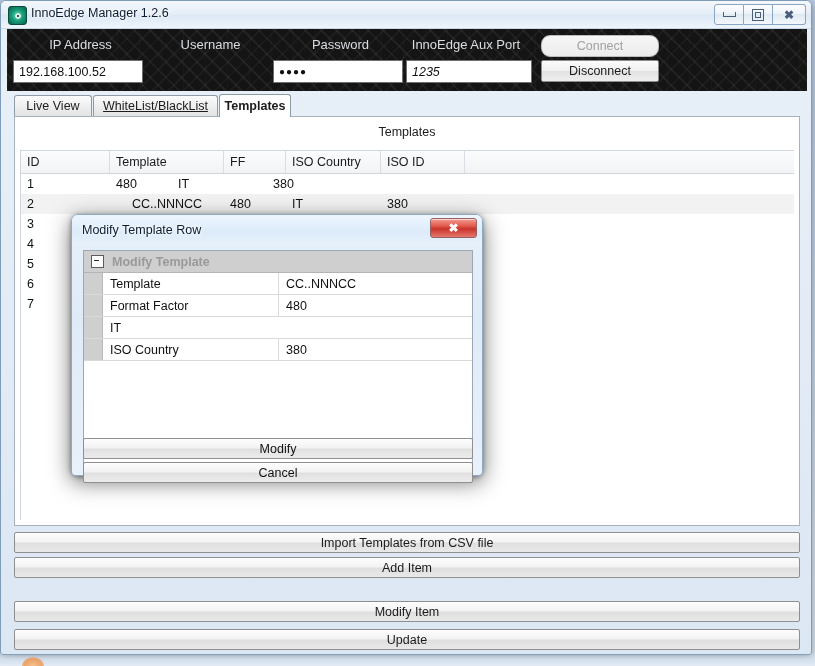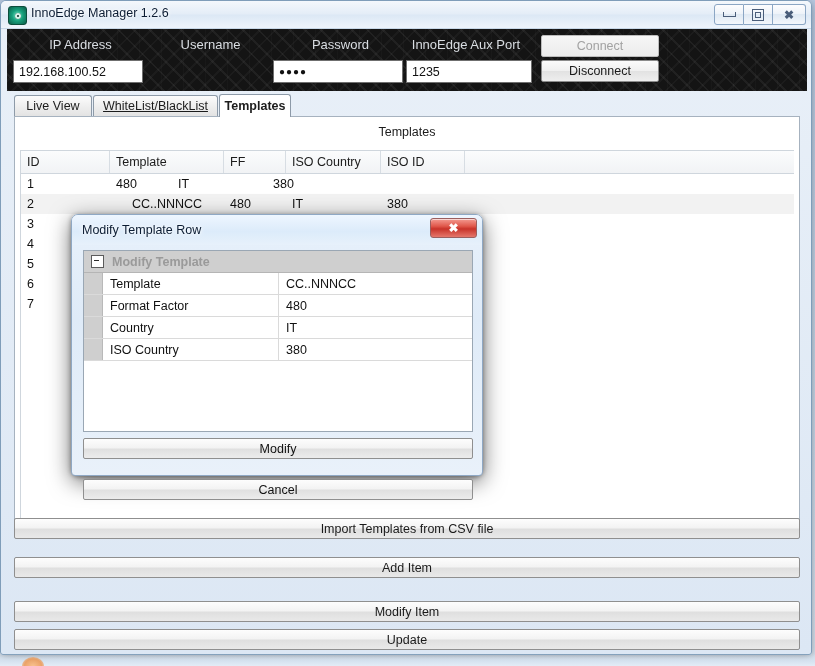--- a/index.html
+++ b/index.html
@@ -85,21 +85,21 @@
     box-sizing:border-box; font-family:"Liberation Sans",sans-serif;
   }
   .cbtn {
     position:absolute; left:534px; width:118px; height:22px;
     border:1px solid #8c8c8c; border-radius:2px;
     background: linear-gradient(180deg,#fbfbfb 0%,#f0f0f0 48%,#e2e2e2 52%,#eeeeee 100%);
     font-size:12.5px; color:#1b1b1b;
     display:flex; align-items:center; justify-content:center;
     box-sizing:border-box;
   }
-  .cbtn.disabled { color:#a2a2a2; background: linear-gradient(180deg,#f6f6f6 0%,#ececec 100%); border-color:#bcbcbc;}
+  .cbtn.disabled { color:#a2a2a2; background: linear-gradient(180deg,#f6f6f6 0%,#ececec 100%); border-color:#bcbcbc;border-radius:9px;}
 
   
   #tabstrip { position:absolute; left:13px; top:94px; width:786px; height:21px; }
   .tab {
     position:absolute; top:0; height:21px;
     border:1px solid #8d9aa8; border-bottom:none;
     border-radius:3px 3px 0 0;
     background: linear-gradient(180deg,#fcfcfc 0%, #efefef 50%, #e3e3e3 100%);
     font-size:12.5px; color:#1c1c1c;
     display:flex; align-items:center; justify-content:center;
@@ -175,21 +175,21 @@
   #dlg-close {
     position:absolute; right:5px; top:3px; width:47px; height:20px;
     border:1px solid #9a5f5f; border-radius:3px;
     background: linear-gradient(180deg,#f49b92 0%, #e0584b 40%, #c8332a 55%, #e5776c 100%);
     display:flex; align-items:center; justify-content:center;
     color:#fff; font-size:12px; font-weight:bold;
     box-shadow: inset 0 1px 0 rgba(255,255,255,.6);
     box-sizing:border-box;
   }
   #propgrid {
-    position:absolute; left:11px; top:35px; width:390px; height:182px;
+    position:absolute; left:11px; top:35px; width:390px; height:228px;
     background:#ffffff; border:1px solid #9aa7b4; box-sizing:border-box; overflow:hidden;
   }
   #pg-category {
     display:flex; align-items:center; height:21px;
     background:#cfcfcf; border-bottom:1px solid #b5b5b5;
     font-size:12.5px; font-weight:bold; color:#9a9a9a;
   }
   #pg-expander {
     width:11px; height:11px; margin-left:7px; margin-right:8px;
     border:1px solid #5b5b5b; background:#fff;
@@ -257,21 +257,21 @@
   <div id="connbar">
     <div class="clabel" style="left:10px;width:127px;">IP Address</div>
     <div class="cinput" style="left:6px;width:130px;">192.168.100.52</div>
 
     <div class="clabel" style="left:140px;width:127px;">Username</div>
 
     <div class="clabel" style="left:270px;width:127px;">Password</div>
     <div class="cinput" style="left:266px;width:130px;font-size:10px;letter-spacing:1px;">●●●●</div>
 
     <div class="clabel" style="left:394px;width:130px;">InnoEdge Aux Port</div>
-    <div class="cinput" style="left:399px;width:126px;">1235</div>
+    <div class="cinput" style="left:399px;width:126px;font-style:italic;">1235</div>
 
     <div class="cbtn disabled" style="top:6px;">Connect</div>
     <div class="cbtn" style="top:31px;">Disconnect</div>
   </div>
 
   <div id="tabstrip">
     <div class="tab" style="left:0px;width:78px;">Live View</div>
     <div class="tab" style="left:79px;width:125px;text-decoration:underline;">WhiteList/BlackList</div>
     <div class="tab active" style="left:205px;width:72px;">Templates</div>
   </div>
@@ -346,21 +346,21 @@
         <div class="gc cl" style="width:89px;">7</div>
         <div class="gc cc" style="width:114px;"></div>
         <div class="gc cl" style="width:62px;"></div>
         <div class="gc cl" style="width:95px;"></div>
         <div class="gc cl" style="width:84px;"></div>
         <div class="gc cl" style="flex:1;"></div>
       </div>
     </div>
   </div>
 
-  <div class="abtn" style="top:517px;text-align:right;">Import Templates from CSV file</div>
+  <div class="abtn" style="top:531px;text-align:right;">Import Templates from CSV file</div>
   <div class="abtn" style="top:556px;">Add Item</div>
   <div class="abtn" style="top:600px;">Modify Item</div>
   <div class="abtn" style="top:628px;">Update</div>
 
   <div id="dlg-shadow"></div>
   <div id="dialog">
     <div id="dlg-titlebar">
       <div id="dlg-title">Modify Template Row</div>
       <div id="dlg-close">✖</div>
     </div>
@@ -376,34 +376,33 @@
         <div class="pg-name">Template</div>
         <div class="pg-val">CC..NNNCC</div>
       </div>
       <div class="pg-row">
         <div class="pg-gutter"></div>
         <div class="pg-name">Format Factor</div>
         <div class="pg-val">480</div>
       </div>
       <div class="pg-row">
         <div class="pg-gutter"></div>
-        <div class="pg-name">Country</div>
         <div class="pg-val">IT</div>
       </div>
       <div class="pg-row">
         <div class="pg-gutter"></div>
         <div class="pg-name">ISO Country</div>
         <div class="pg-val">380</div>
       </div>
       <div id="pg-filler">
         <div class="pg-gutter"></div>
       </div>
     </div>
 
     <div class="dbtn" style="top:223px;">Modify</div>
-    <div class="dbtn" style="top:264px;">Cancel</div>
+    <div class="dbtn" style="top:247px;">Cancel</div>
   </div>
 
 </div>
 
 <div id="taskbar-peek">
   <div id="peek-orb"></div>
 </div>
 
 </body></html>

